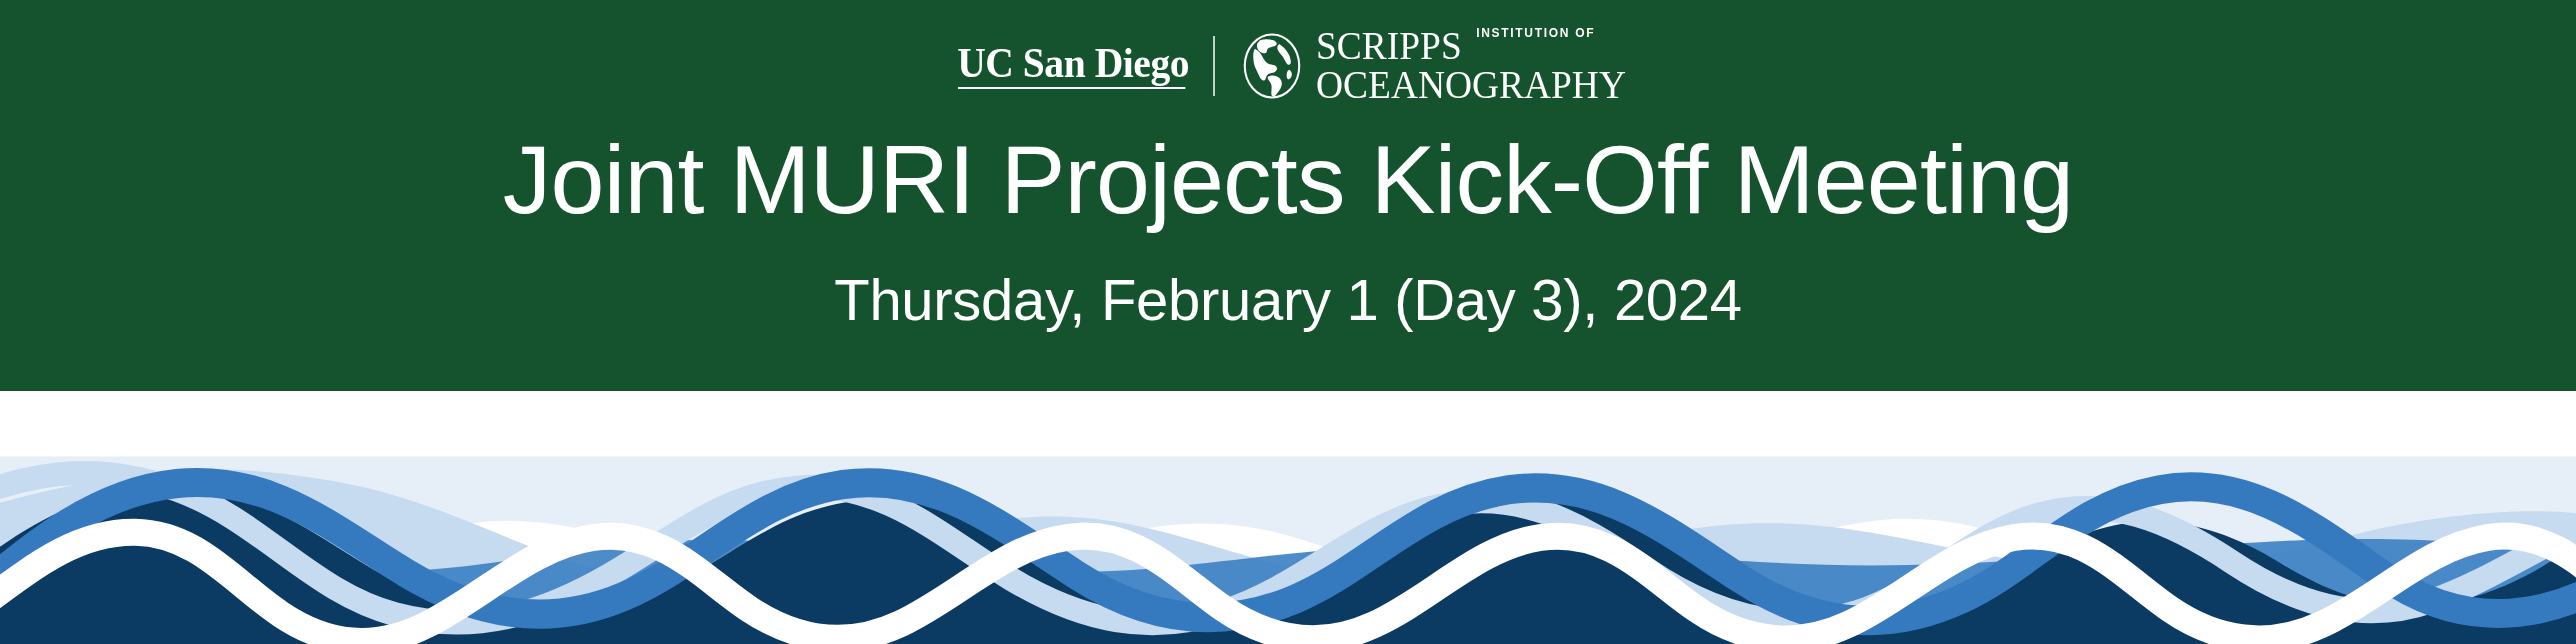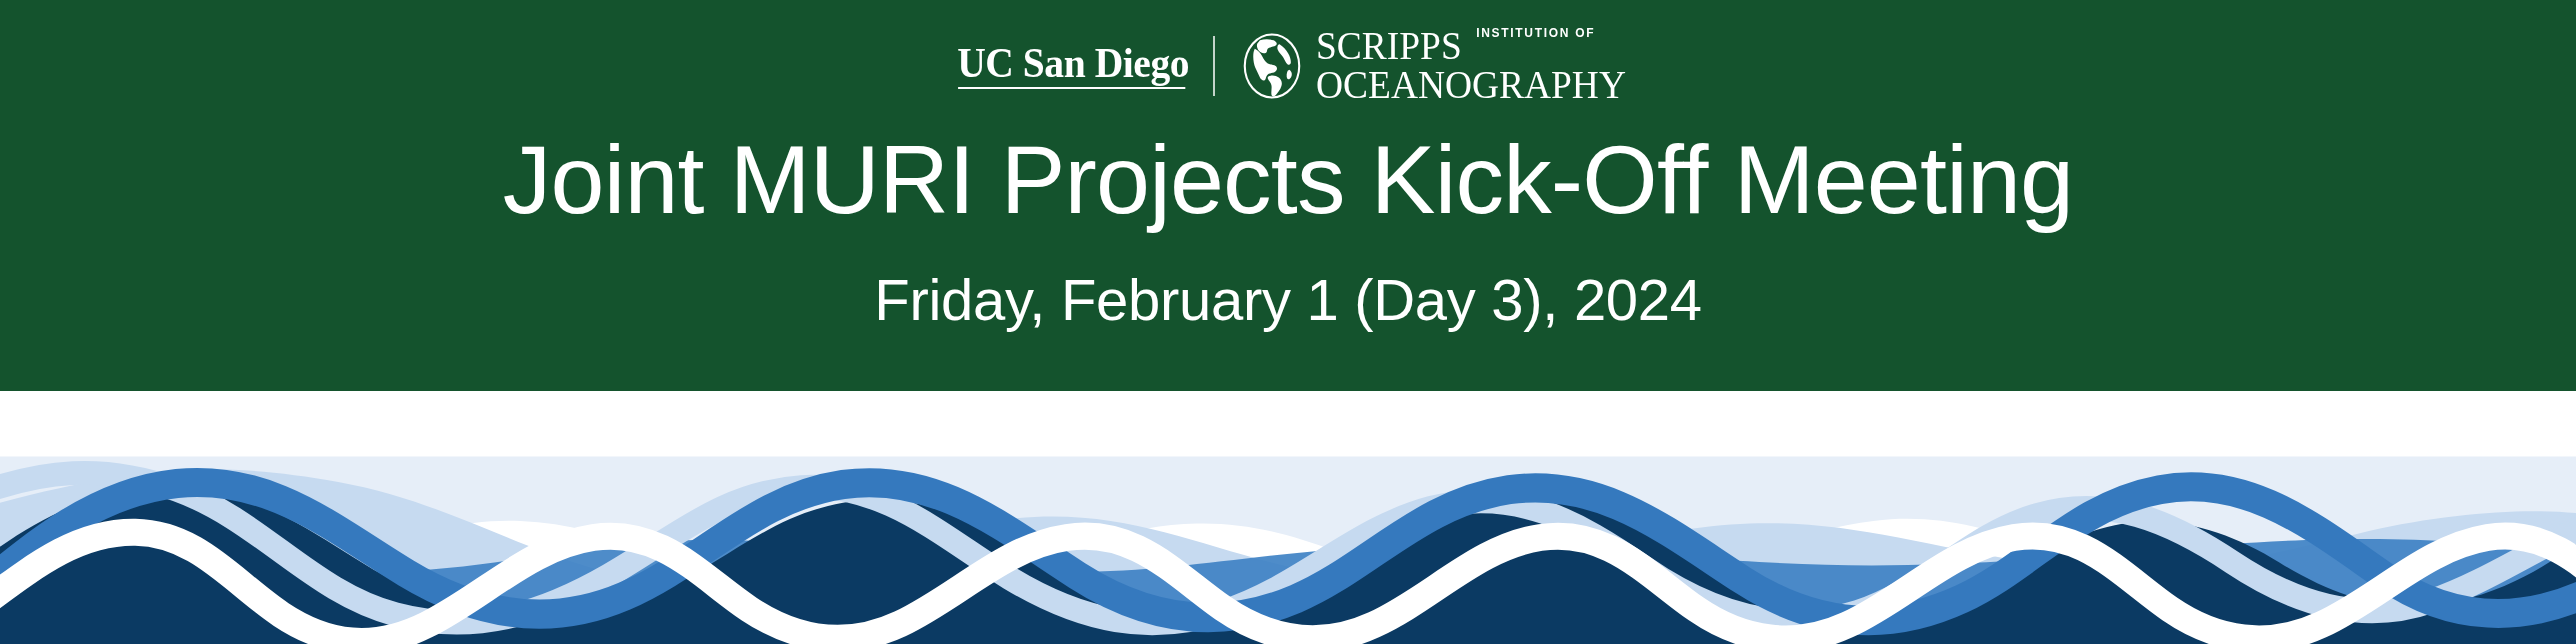--- a/index.html
+++ b/index.html
@@ -136,21 +136,21 @@
             <span id="scripps-word">SCRIPPS</span>
             <span id="scripps-institution">INSTITUTION OF</span>
           </div>
           <div id="scripps-oceanography">OCEANOGRAPHY</div>
         </div>
 
       </div>
     </div>
 
     <div id="main-title">Joint MURI Projects Kick-Off Meeting</div>
-    <div id="sub-title">Friday, February 1 (Day 3), 2024</div>
+    <div id="sub-title">Thursday, February 1 (Day 3), 2024</div>
   </div>
 
   <div id="wave-graphic">
     <svg id="wave-svg" viewBox="0 0 4950 487" preserveAspectRatio="none" aria-hidden="true">
 
       <path fill="#E6EEF8" d="M0,126 L4950,126 L4950,380
            C4700,300 4500,430 4250,400
            C4000,370 3850,220 3600,250
            C3350,280 3200,430 2950,420
            C2700,410 2550,250 2300,255

